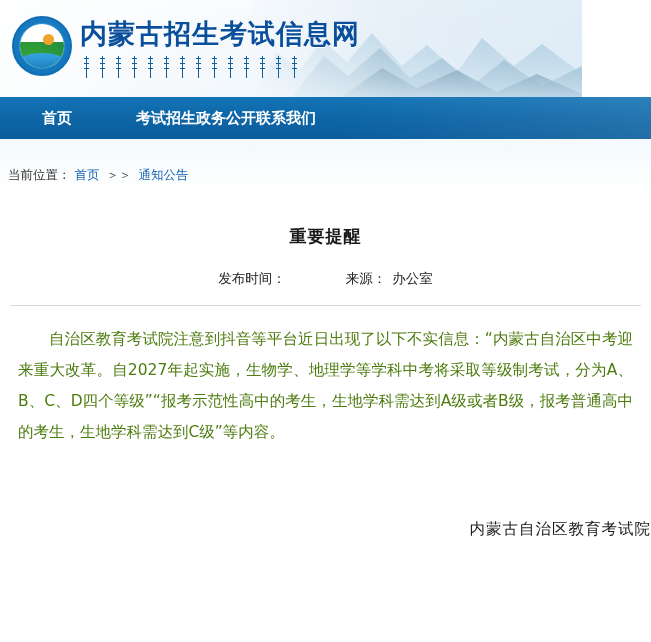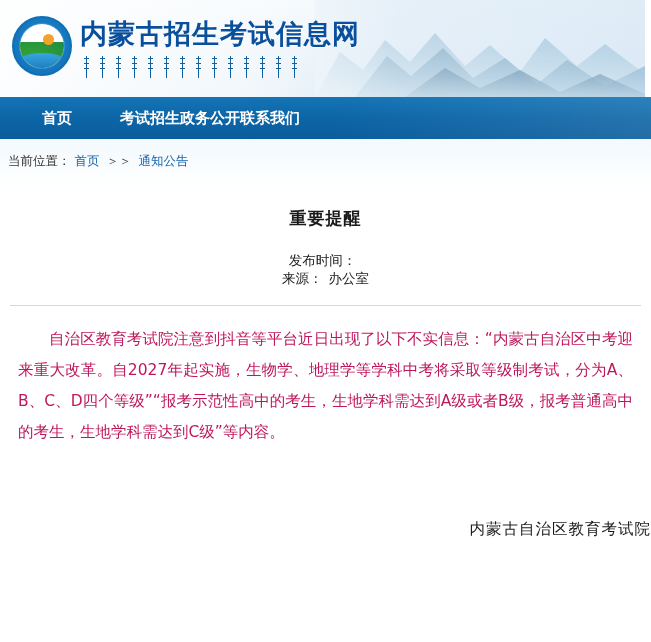--- a/index.html
+++ b/index.html
@@ -16,21 +16,21 @@
   .page {
     position: relative;
     width: 651px;
     height: 642px;
     background: #ffffff;
   }
 
   
   .banner {
     position: relative;
-    width: 645px;
+    width: 582px;
     height: 97px;
     background: linear-gradient(180deg, #eaf4fb 0%, #dceaf6 45%, #cfe3f3 100%);
     overflow: hidden;
   }
   .banner-mountains {
     position: absolute;
     right: 0;
     top: 0;
     width: 330px;
     height: 97px;
@@ -146,35 +146,35 @@
     color: #ffffff;
     font-size: 15px;
     font-family: "DejaVu Sans", "Liberation Sans", sans-serif;
     font-weight: bold;
     text-align: center;
     cursor: pointer;
     z-index: 2;
     white-space: nowrap;
   }
   .nav-item.n0 { margin-left: 42px; }
-  .nav-item.n1 { margin-left: 48px; }
+  .nav-item.n1 { margin-left: 64px; }
   .nav-item.n2 { }
   .nav-item.n3 { }
 
   
   .breadcrumb-band {
     position: relative;
     width: 651px;
     height: 50px;
     background: linear-gradient(180deg, #f3f9fd 0%, #ffffff 100%);
   }
   .breadcrumb {
     position: absolute;
     left: 8px;
-    top: 14px;
+    top: 28px;
     font-size: 12.5px;
     color: #333333;
     font-family: "DejaVu Sans", "Liberation Sans", sans-serif;
     white-space: nowrap;
   }
   .breadcrumb .crumb-link {
     color: #1565b0;
     cursor: pointer;
     text-decoration: none;
   }
@@ -189,49 +189,48 @@
     width: 651px;
     padding: 0 0 10px 0;
     box-sizing: border-box;
   }
   .article-title {
     text-align: center;
     font-family: "DejaVu Sans", "Liberation Sans", sans-serif;
     font-size: 17px;
     font-weight: bold;
     color: #1a1a1a;
-    margin-top: 18px;
+    margin-top: 36px;
     letter-spacing: 1px;
   }
   .article-meta {
     margin-top: 22px;
     display: flex;
     justify-content: center;
     align-items: center;
     font-family: "DejaVu Sans", "Liberation Sans", sans-serif;
     font-size: 13.5px;
     color: #222222;
-    flex-direction: column;
   }
   .meta-group { display: flex; align-items: center; }
   .meta-label { margin-right: 6px; }
   .meta-value { }
   .meta-gap { width: 54px; }
 
   .divider {
     margin: 17px 10px 0 10px;
     border-top: 1px solid #d8d8d8;
   }
 
   .article-body {
     margin: 18px 18px 0 18px;
     font-family: "DejaVu Sans", "Liberation Sans", sans-serif;
     font-size: 15.5px;
     line-height: 31px;
-    color: #be185d;
+    color: #4d7c0f;
     text-align: justify;
   }
   .article-body p {
     margin: 0;
     text-indent: 2em;
   }
 
   .signature {
     margin-top: 64px;
     text-align: right;

